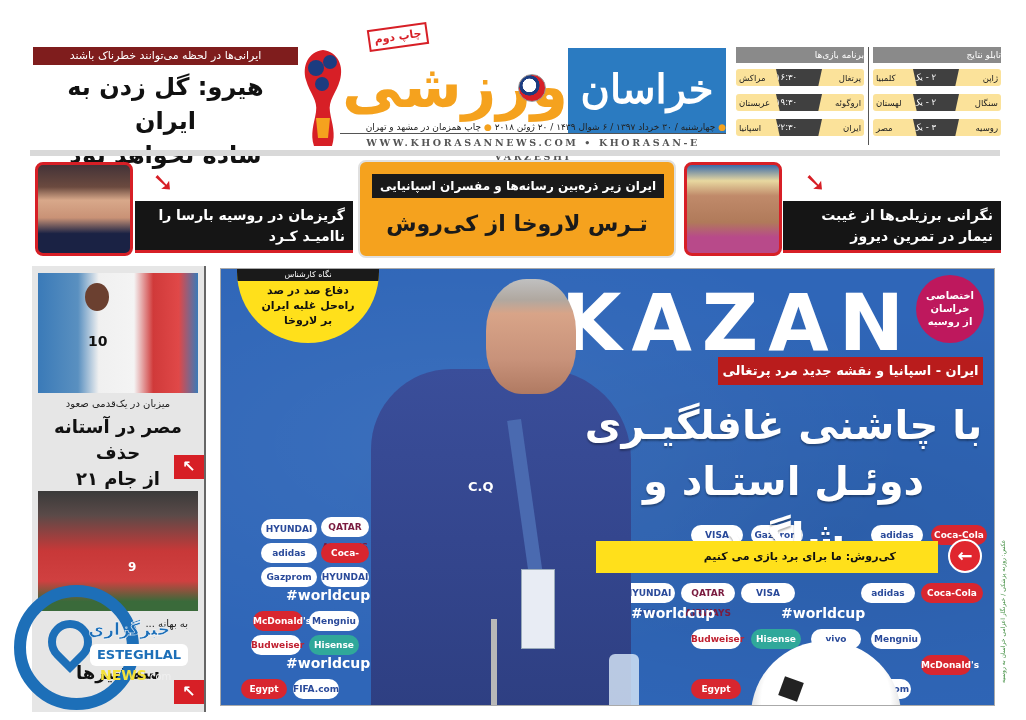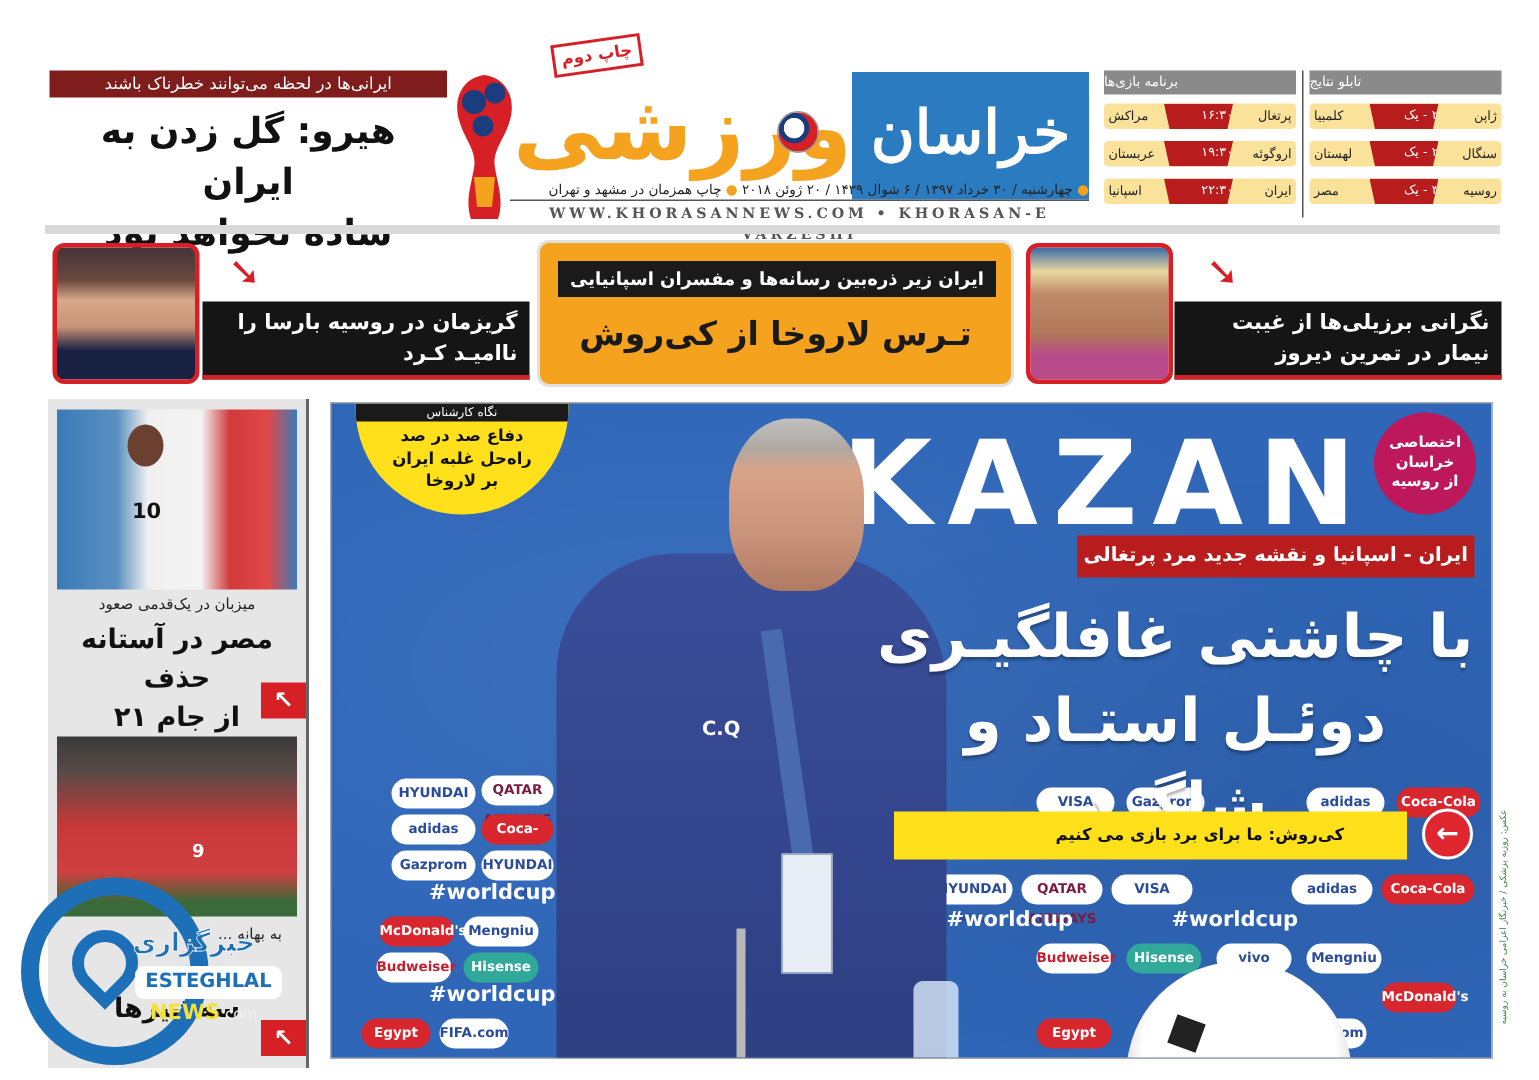--- a/index.html
+++ b/index.html
@@ -16,23 +16,23 @@
   #mh-orange { left: 40px; top: 30px; width: 230px; height: 90px; color: #f5a21e; font-size: 60px; font-weight: bold; text-align: center; line-height: 88px; }
   #mh-stamp { left: 68px; top: 14px; width: 60px; height: 22px; border: 2px solid #d71f26; color: #d71f26; font-size: 11px; font-weight: bold; text-align: center; line-height: 18px; background: #fff; transform: rotate(-8deg); }
   #mh-trophy { left: 0; top: 36px; width: 46px; height: 100px; }
   #mh-ball { left: 218px; top: 62px; width: 28px; height: 28px; border-radius: 50%; background: radial-gradient(circle at 40% 40%, #ffffff 30%, #1c3c80 32%, #1c3c80 45%, #d71f26 47%); border: 1px solid #999; }
   #mh-dateline { left: 40px; top: 108px; width: 386px; height: 14px; font-size: 9px; color: #222; text-align: right; line-height: 14px; border-bottom: 1px solid #555; }
   #mh-dateline .dot { color: #f5a21e; }
   #mh-url { left: 40px; top: 124px; width: 386px; height: 14px; font-size: 9.5px; color: #555; font-weight: bold; letter-spacing: 2.6px; direction: ltr; text-align: center; line-height: 14px; font-family: "DejaVu Serif", serif; }
 
   
   .tbl { top: 47px; width: 128px; }
-  .tbl-head { height: 16px; background: #8a8a8a; color: #fff; font-size: 9px; text-align: left; line-height: 16px; margin-bottom: 6px; }
+  .tbl-head { height: 16px; background: #8a8a8a; color: #fff; font-size: 9px; text-align: right; line-height: 16px; margin-bottom: 6px; }
   .tbl-row { height: 17px; background: #fbe29a; border-radius: 3px; margin-bottom: 8px; display: flex; align-items: center; justify-content: space-between; font-size: 8.5px; color: #222; padding: 0 3px; position: relative; }
-  .tbl-row .score { position: absolute; left: 40px; top: 0; width: 46px; height: 17px; background: #b91c1c; color: #fff; font-size: 8.5px; text-align: right; line-height: 17px; clip-path: polygon(0 0, 100% 0, 92% 100%, 8% 100%); }
+  .tbl-row .score { position: absolute; left: 40px; top: 0; width: 46px; height: 17px; background: #404040; color: #fff; font-size: 8.5px; text-align: left; line-height: 17px; clip-path: polygon(0 0, 100% 0, 92% 100%, 8% 100%); }
   #tbl-results { left: 873px; }
   #tbl-schedule { left: 736px; }
   #tbl-divider { left: 868px; top: 47px; width: 1px; height: 98px; background: #555; }
 
   #header-rule { left: 30px; top: 150px; width: 970px; height: 6px; background: #d9d9d9; }
 
   
   .teaser-photo { top: 162px; width: 98px; height: 94px; border: 3px solid #d71f26; border-radius: 8px; overflow: hidden; }
   .teaser-box { top: 201px; height: 52px; background: #151515; color: #fff; font-size: 14px; font-weight: bold; text-align: right; padding: 4px 8px; line-height: 21px; border-bottom: 3px solid #d71f26; }
   .teaser-arrow { top: 170px; width: 24px; height: 24px; color: #d71f26; font-size: 26px; line-height: 24px; font-weight: bold; }

